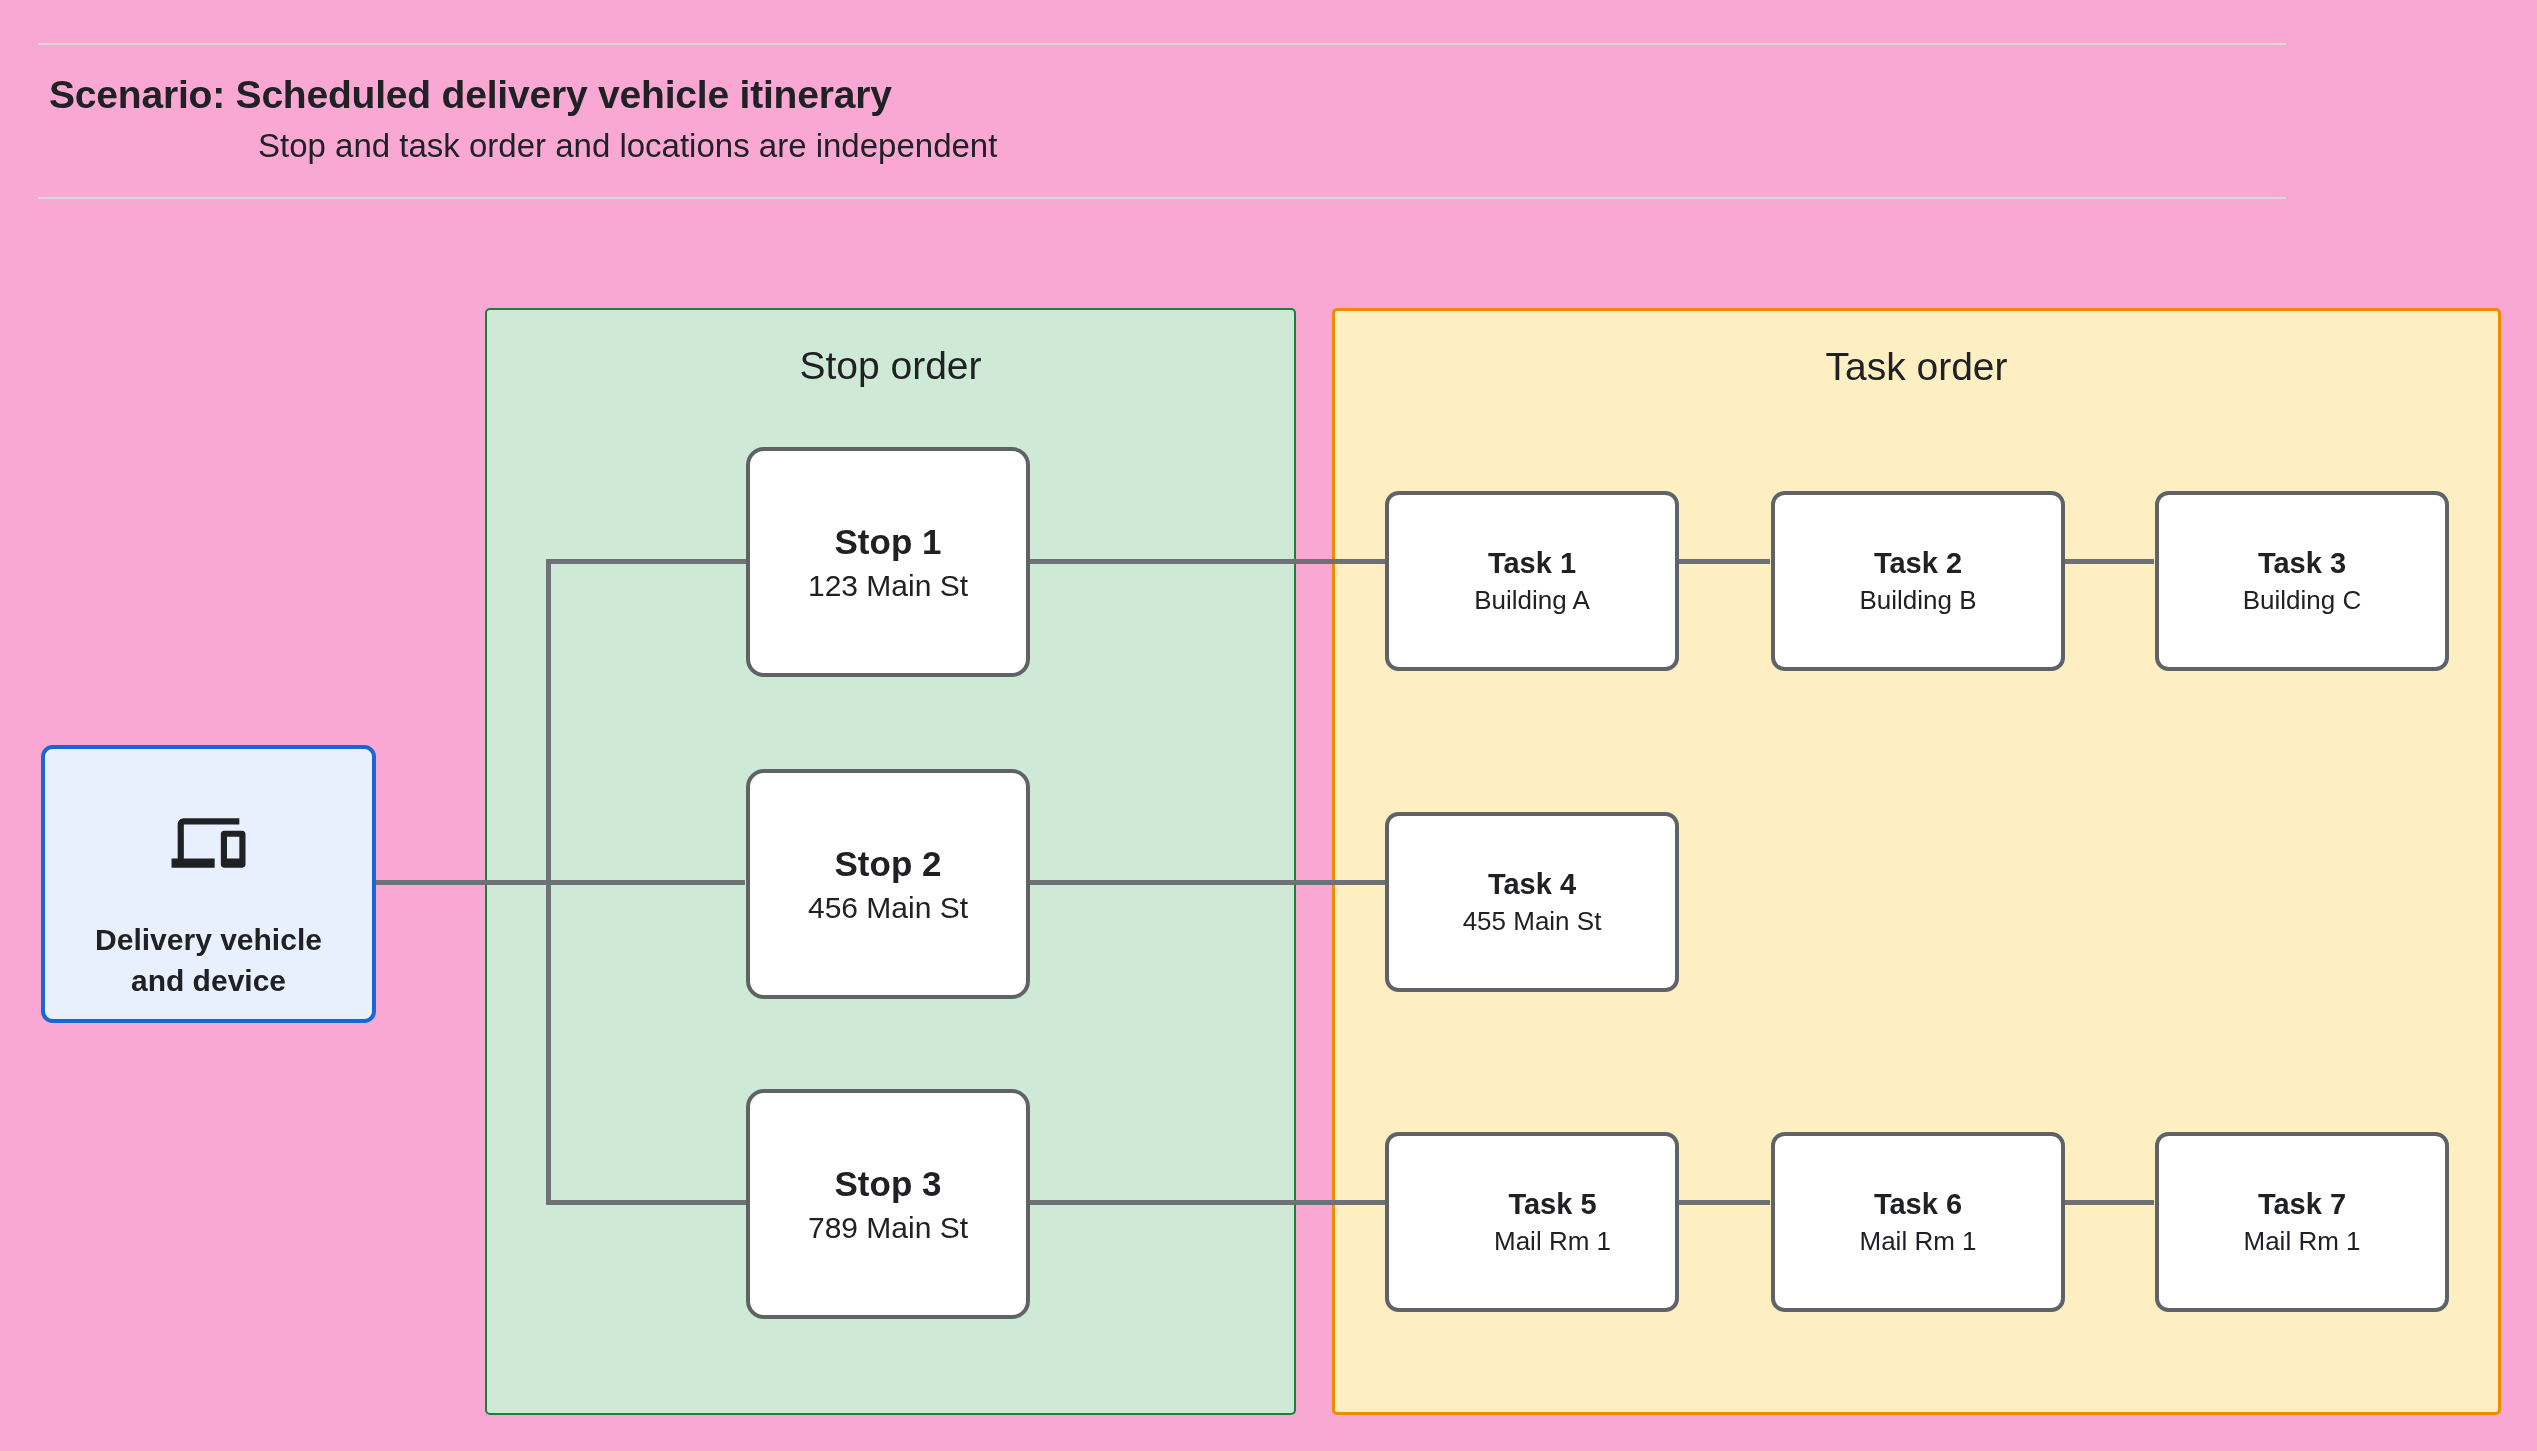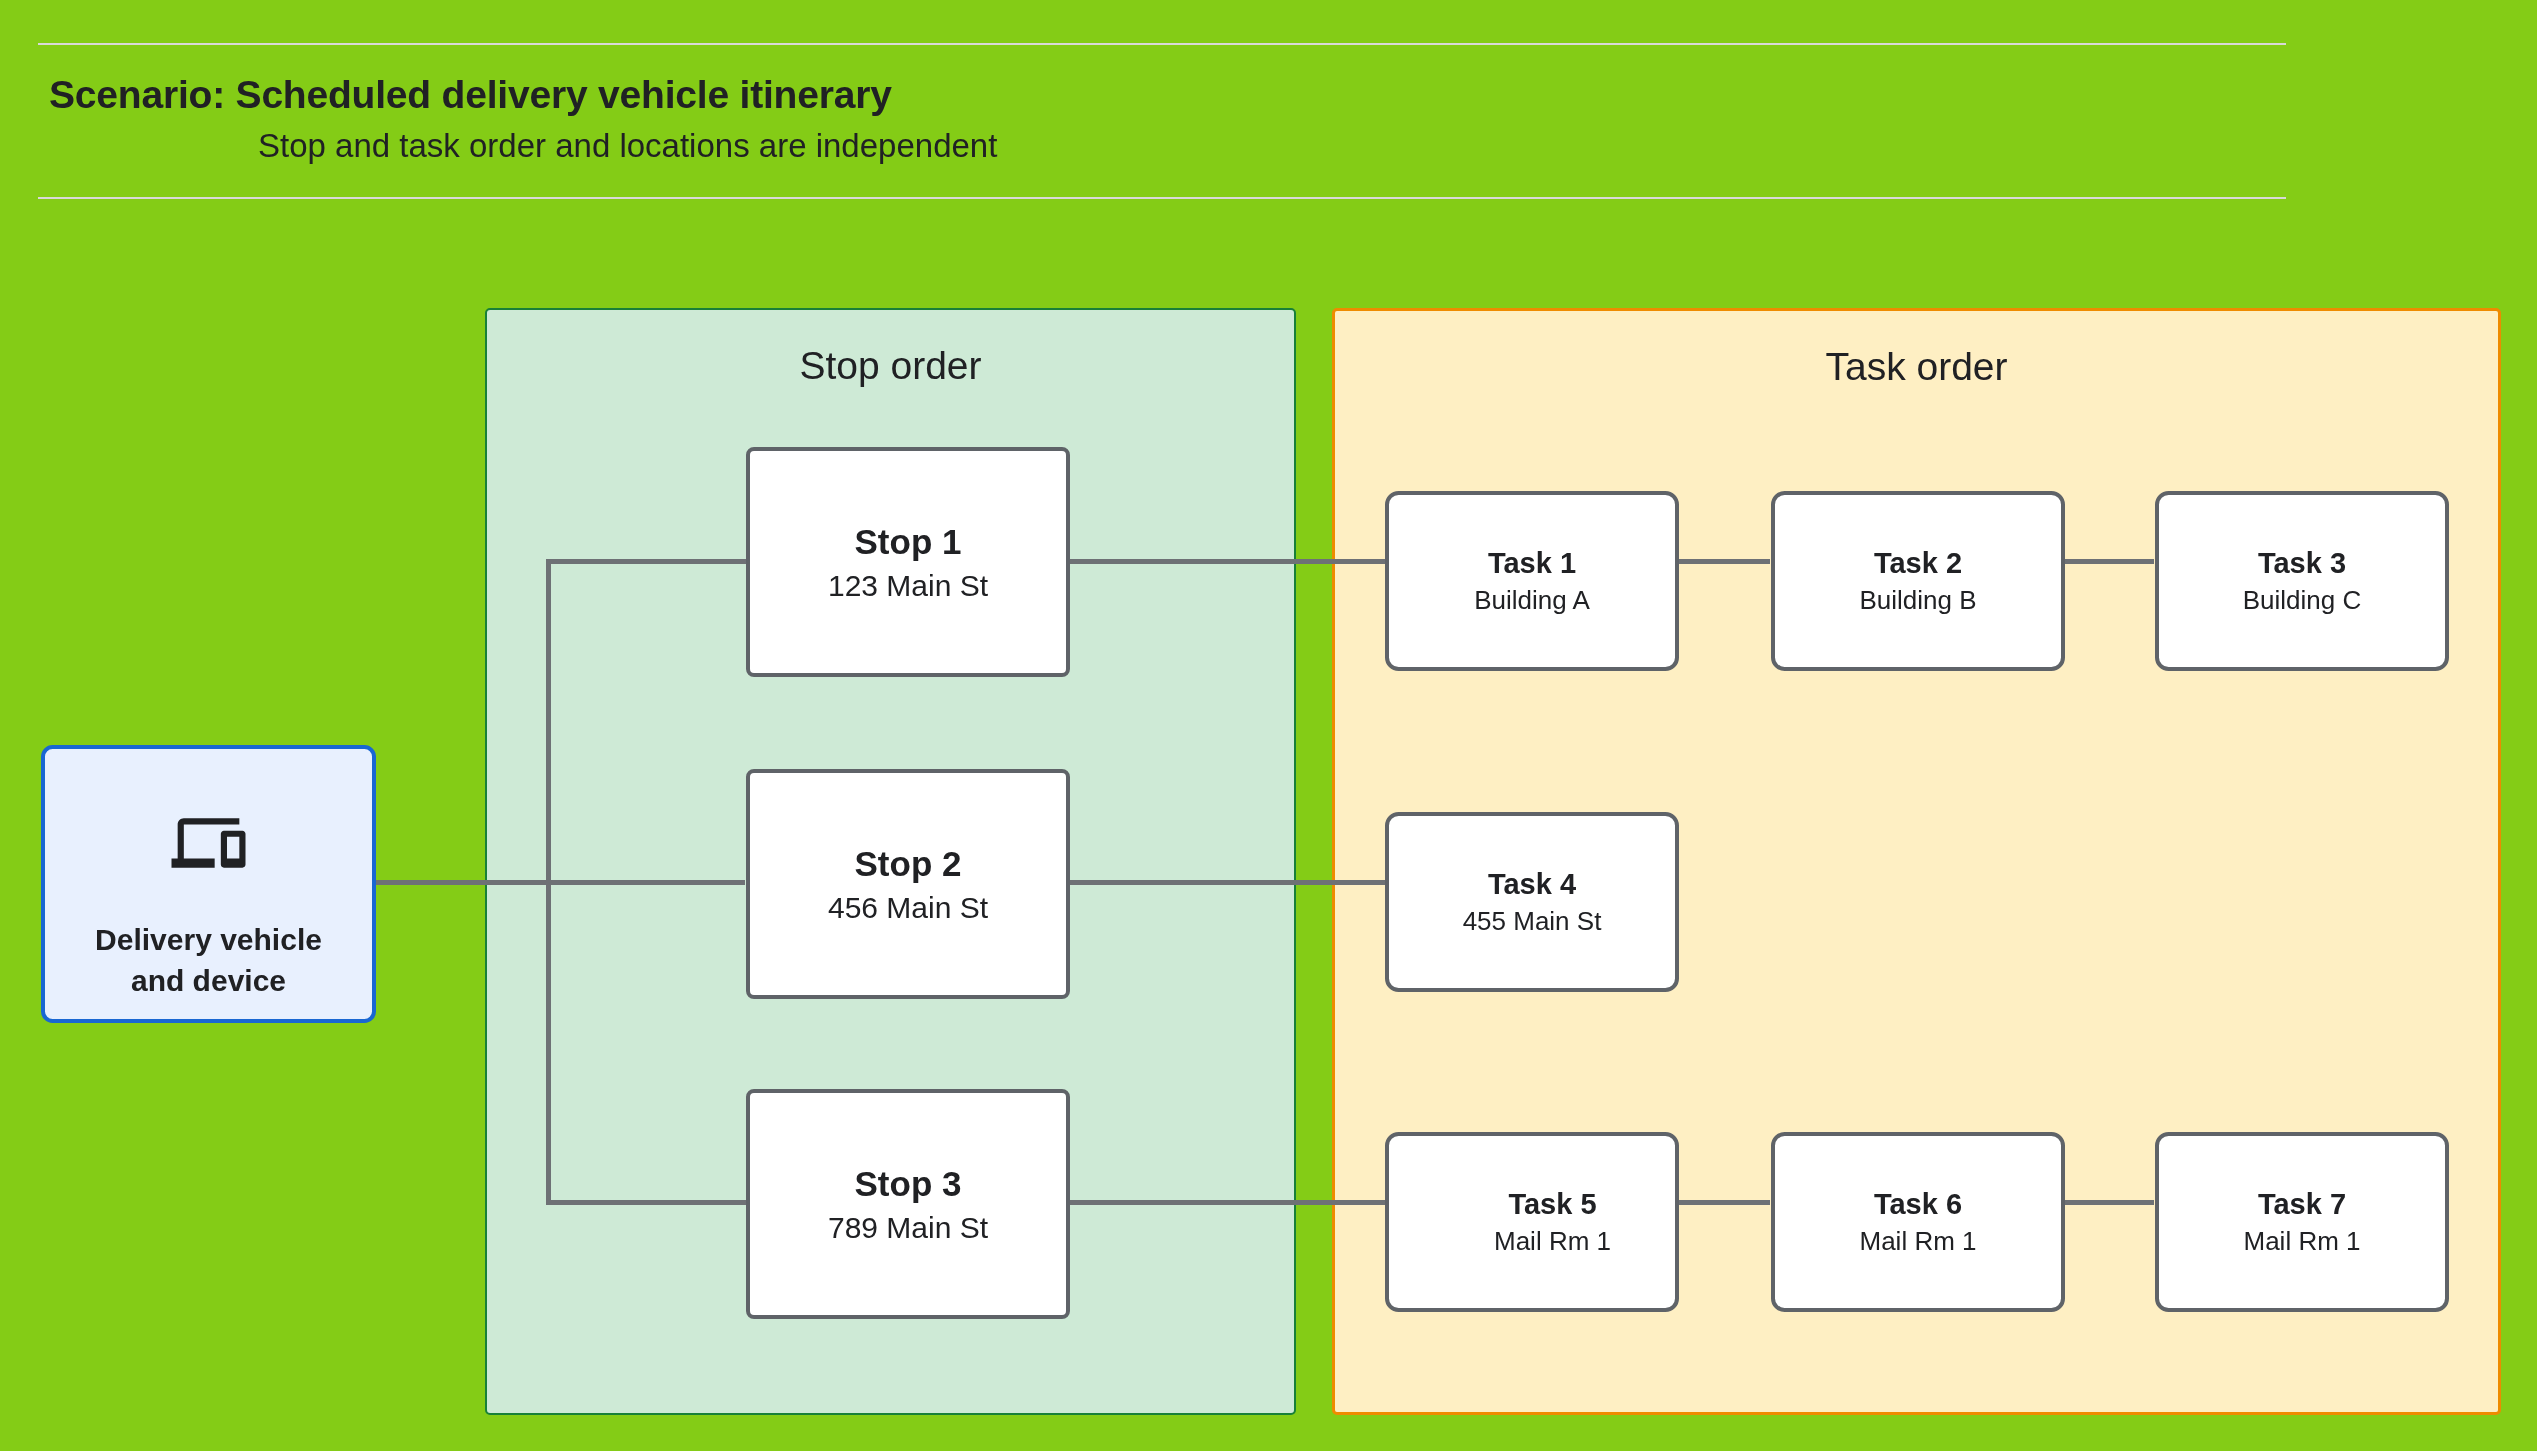--- a/index.html
+++ b/index.html
@@ -1,19 +1,19 @@
 <!DOCTYPE html>
 <html style="--green-fill: #CEEAD6; --green-border: #188038; --orange-fill: #FEEFC3; --orange-border: #EE8B00; --blue-fill: #E8F0FE; --blue-border: #1967D2; --node-border: #5F6368; --line-color: #6E7175; --text-color: #202124; --divider-color: #D9D9D9;"><head>
 <meta charset="utf-8">
 <style>
   html,body{margin:0;padding:0;background:#ffffff;}
   .page{
     position:relative;
     width:2538px;height:1452px;
-    background:#84cc16;
+    background:#f9a8d4;
     font-family:"Liberation Sans", sans-serif;
     color:var(--text-color,#202124);
     overflow:hidden;
   }
   .hr{position:absolute;height:1.9px;background:var(--divider-color,#D9D9D9);}
   .title{
     position:absolute;left:49px;top:71px;
     font-size:39px;line-height:47px;font-weight:700;
     letter-spacing:-0.2px;white-space:nowrap;
   }
@@ -42,21 +42,21 @@
   }
   .hline{position:absolute;height:4.8px;background:var(--line-color,#6E7175);z-index:2;}
   .vline{position:absolute;width:4.8px;background:var(--line-color,#6E7175);z-index:2;}
   .node{
     position:absolute;z-index:3;box-sizing:border-box;
     background:#ffffff;
     border:4.8px solid var(--node-border,#5F6368);
     display:flex;flex-direction:column;align-items:center;justify-content:center;
     text-align:center;
   }
-  .stop-node{left:746px;width:324px;height:230px;border-radius:8px;text-align:right;}
+  .stop-node{left:746px;width:284px;height:230px;border-radius:18px;text-align:right;}
   .stop-node .node-title{font-size:35px;line-height:47px;font-weight:700;}
   .stop-node .node-sub{font-size:30px;line-height:41px;font-weight:400;}
   .task-node{width:294px;height:180px;border-radius:13.6px;}
   .task-node .node-title{font-size:29px;line-height:39px;font-weight:700;}
   .task-node .node-sub{font-size:26px;line-height:35px;font-weight:400;}
   .device-node{
     left:41px;top:745px;width:335px;height:278px;border-radius:11.6px;
     background:var(--blue-fill,#E8F0FE);
     border:4.8px solid var(--blue-border,#1967D2);
     justify-content:flex-start;padding-top:57px;

